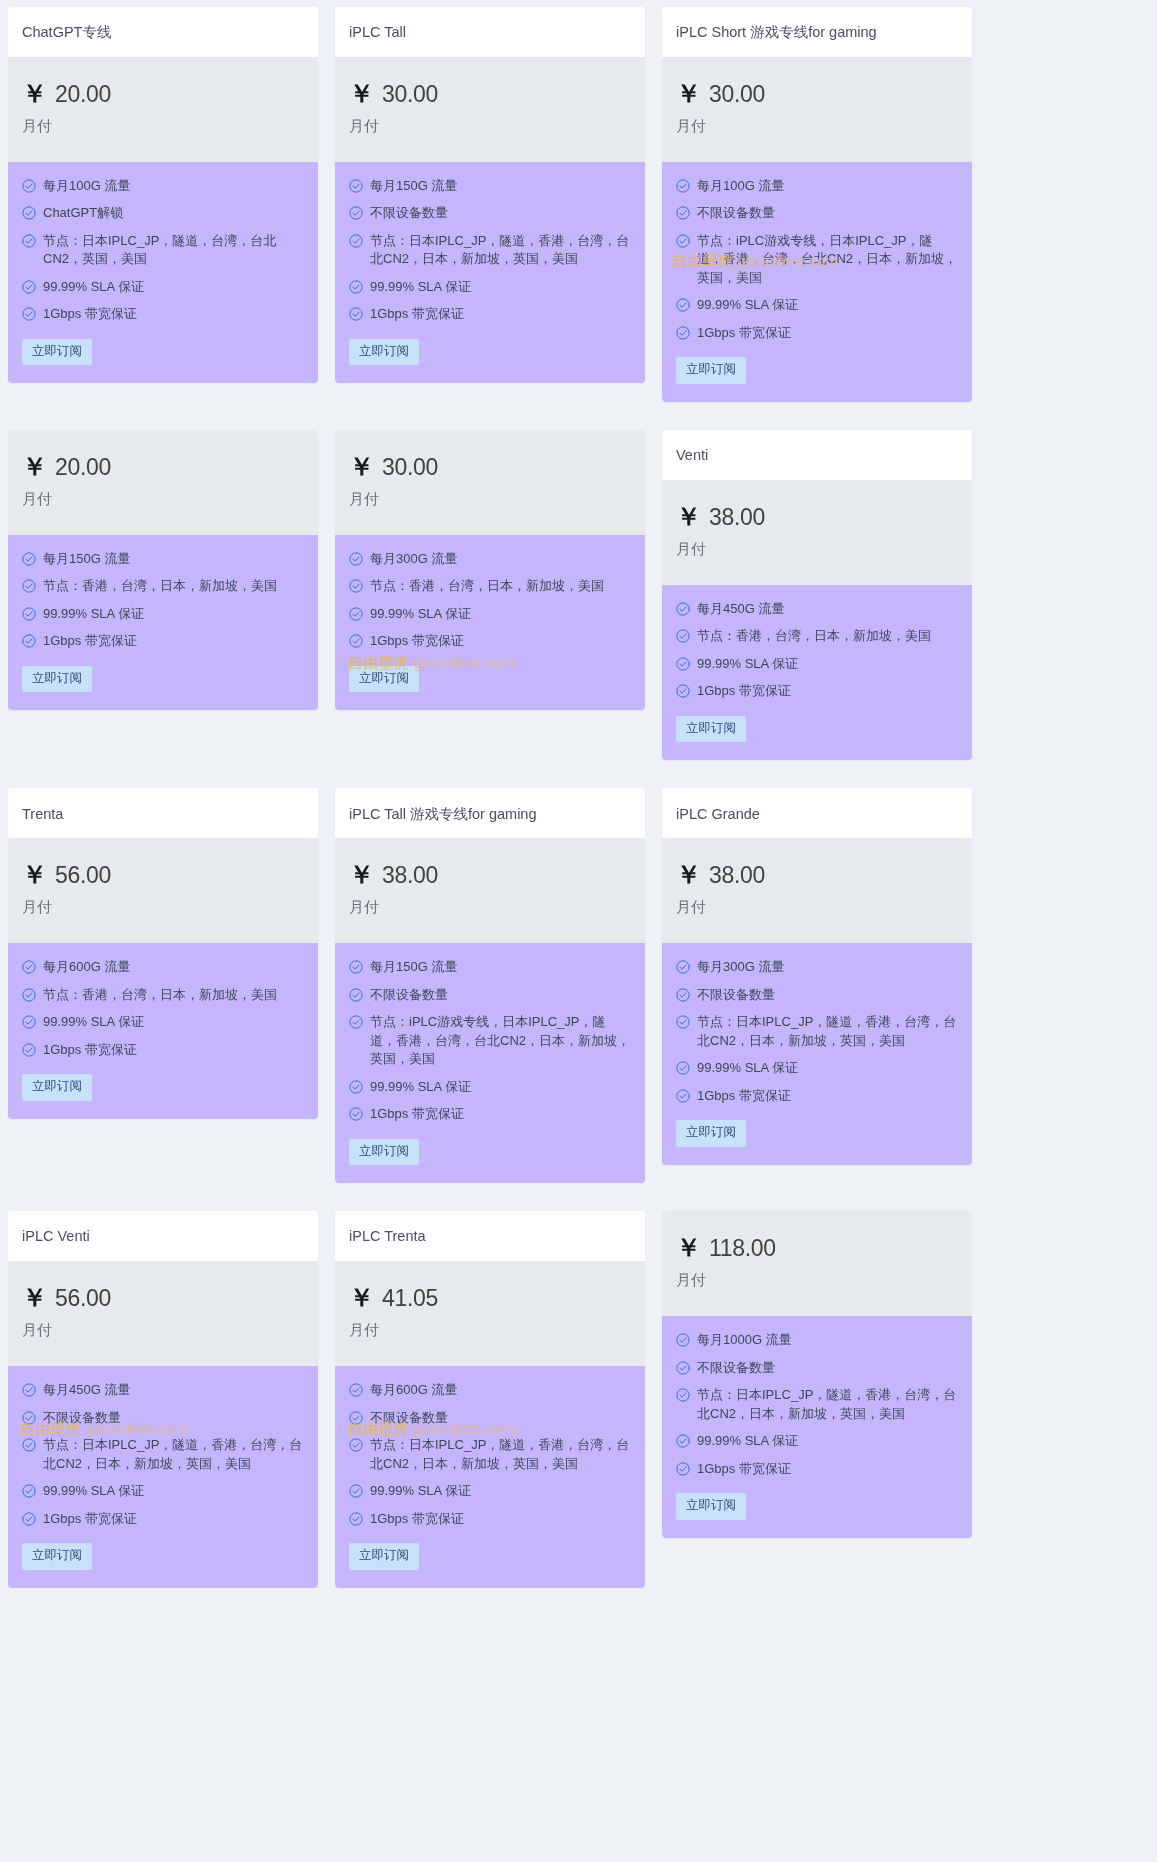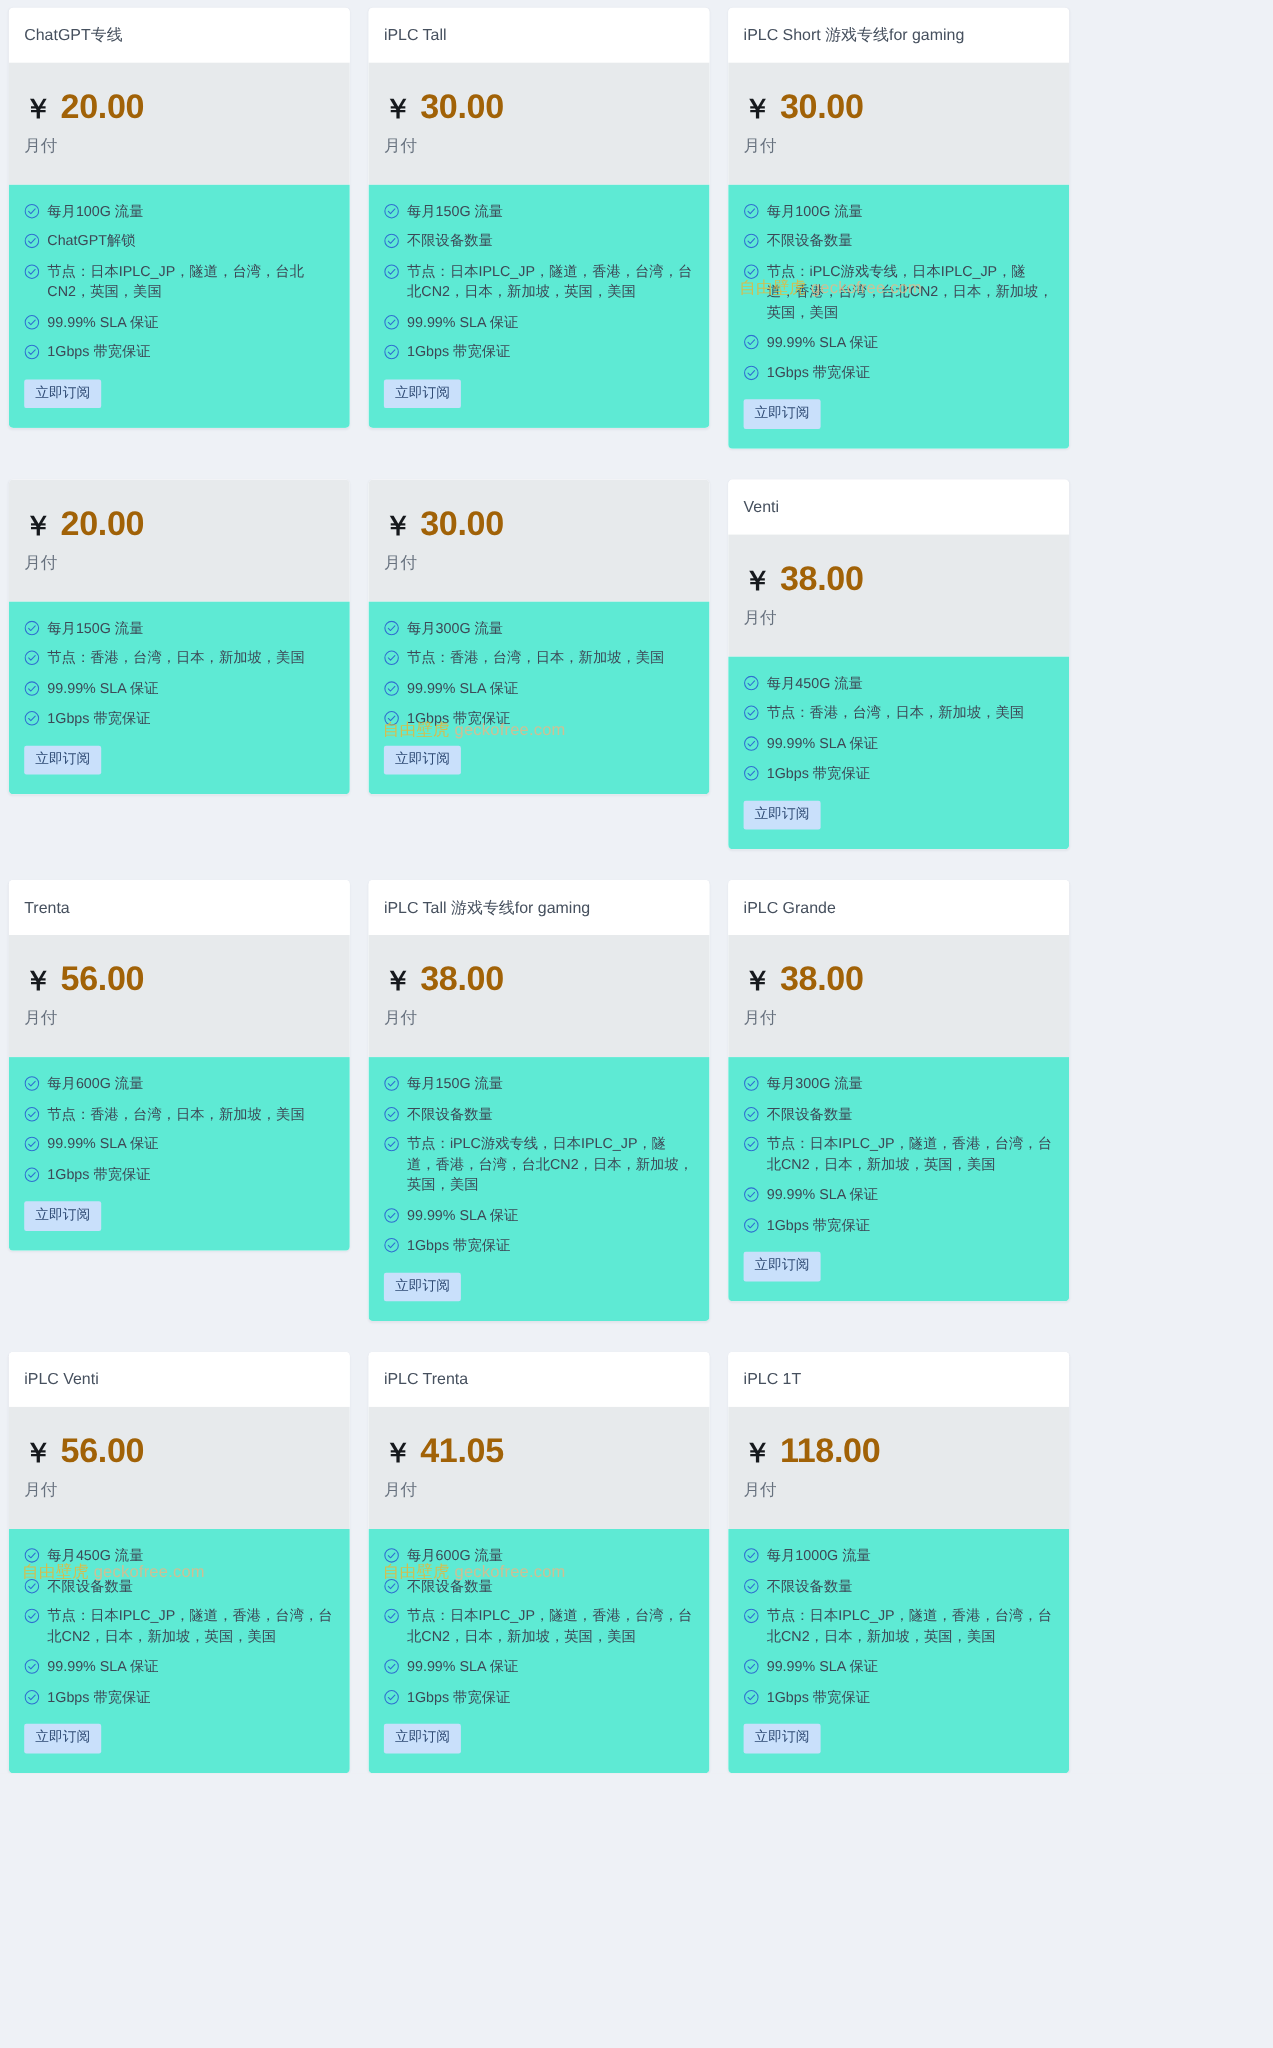--- a/index.html
+++ b/index.html
@@ -56,36 +56,36 @@
   }
 
   .price-currency {
     font-size: 25px;
     font-weight: 700;
     color: #16191d;
     line-height: 1;
   }
 
   .price-amount {
-    font-size: 31px;
-    font-weight: 700;
-    color: #a16207;
+    font-size: 23px;
+    font-weight: 400;
+    color: #404040;
     letter-spacing: -0.3px;
     line-height: 1;
   }
 
   .price-period {
     margin-top: 11px;
     font-size: 15px;
     color: #67717e;
   }
 
   .card-body {
     padding: 15px 14px 18px 14px;
-    background: #5eead4;
+    background: #c4b5fd;
     flex: 1 1 auto;
   }
 
   .feature-list {
     list-style: none;
     display: flex;
     flex-direction: column;
     gap: 9px;
   }
 
@@ -743,23 +743,20 @@
                 <svg viewBox="0 0 16 16" aria-hidden="true">
                   <circle cx="8" cy="8" r="7" fill="none" stroke="#2f6fd0" stroke-width="1.1"></circle>
                   <path d="M4.6 8.2 L6.9 10.5 L11.4 5.7" fill="none" stroke="#2f6fd0" stroke-width="1.1" stroke-linecap="round" stroke-linejoin="round"></path>
                 </svg>
               </span>
               <span class="feature-text">1Gbps 带宽保证</span>
             </li>
           </ul><button class="subscribe-btn">立即订阅</button></div>
       </div>
       <div class="card">
-        <div class="card-header">
-          <div class="card-title">iPLC 1T</div>
-        </div>
         <div class="card-price-band">
           <div class="price-row">
             <span class="price-currency">￥</span>
             <span class="price-amount">118.00</span>
           </div>
           <div class="price-period">月付</div>
         </div>
         <div class="card-body"><ul class="feature-list">
             <li class="feature-item">
               <span class="check-icon">

